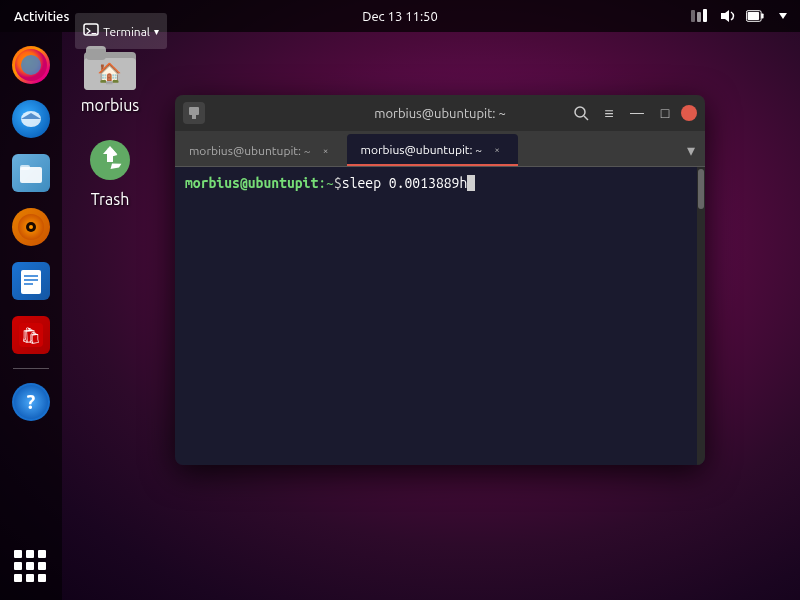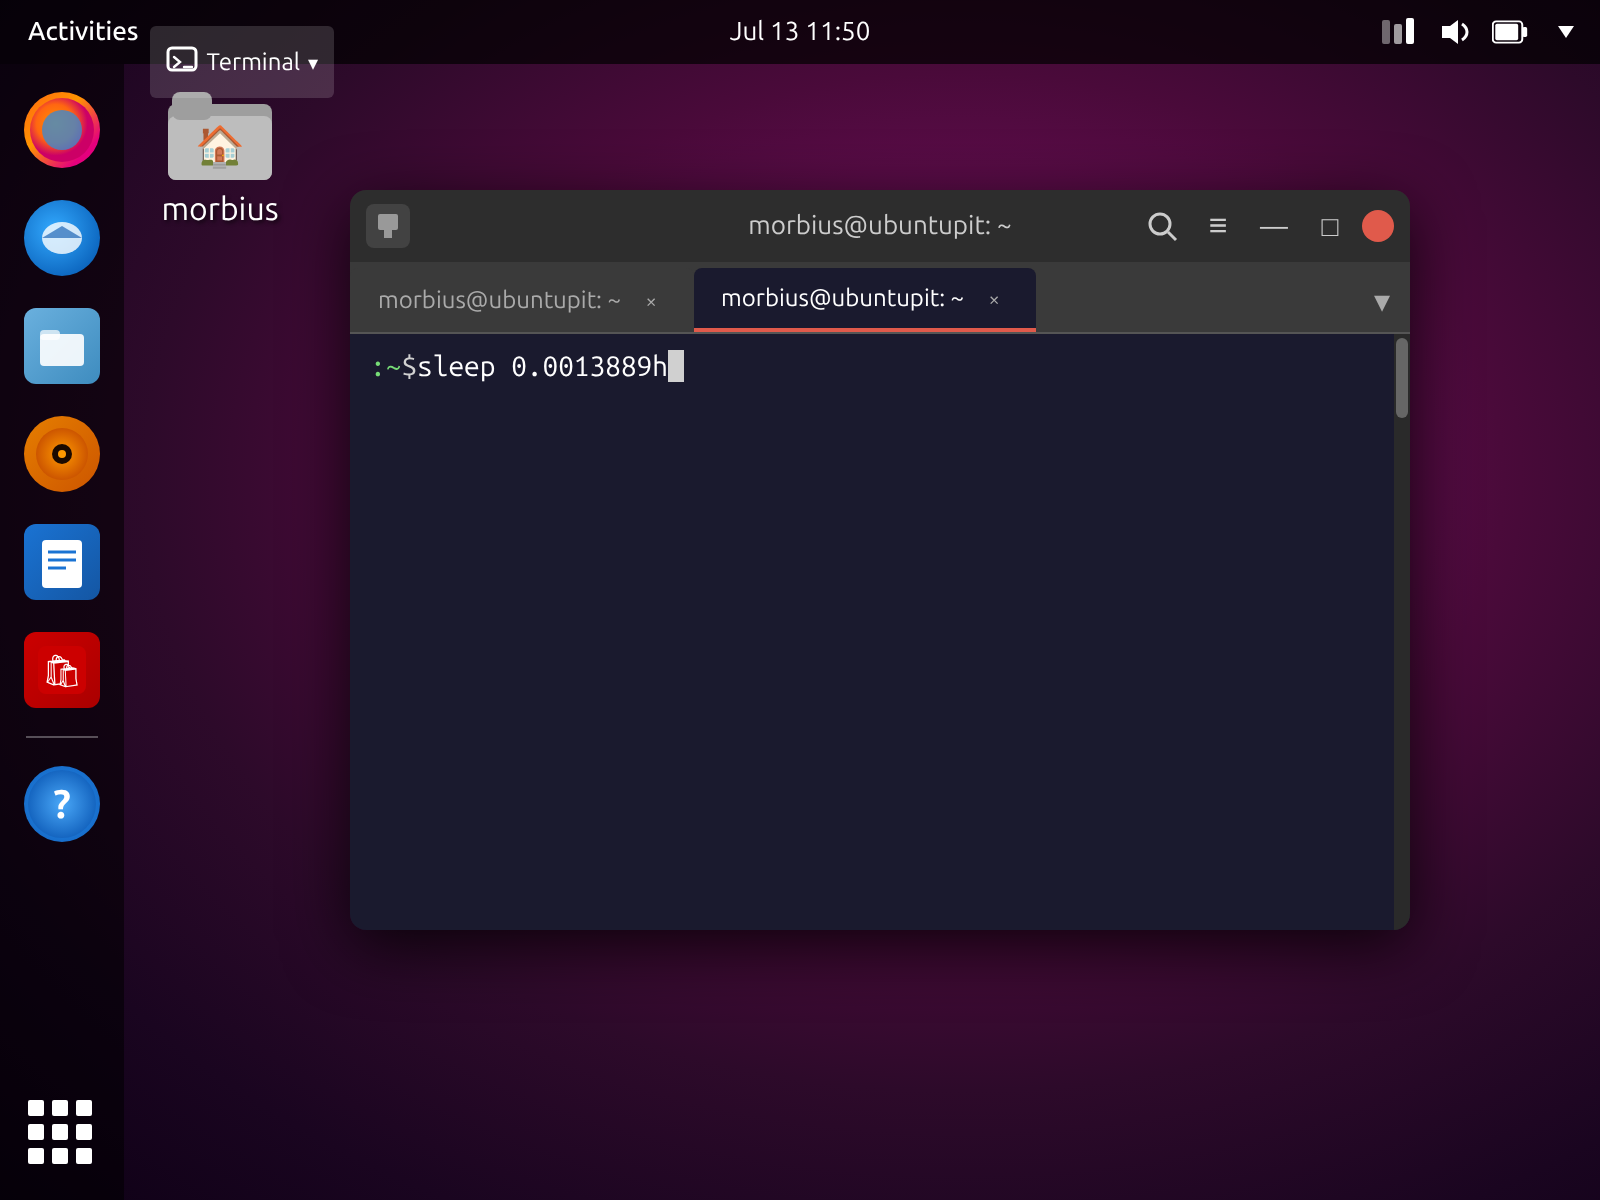--- a/index.html
+++ b/index.html
@@ -434,21 +434,21 @@
         <svg class="terminal-taskbar-icon" viewBox="0 0 16 16" fill="white">
           <rect x="1" y="1" width="14" height="11" rx="2" fill="none" stroke="white" stroke-width="1.5"></rect>
           <path d="M4 5.5l3 2.5-3 2.5" stroke="white" stroke-width="1.2" fill="none" stroke-linecap="round"></path>
           <line x1="9" y1="10.5" x2="13" y2="10.5" stroke="white" stroke-width="1.2" stroke-linecap="round"></line>
         </svg>
         <span class="terminal-taskbar-label">Terminal</span>
         <span style="color:white;font-size:10px;">▾</span>
       </div>
     </div>
 
-    <div class="topbar-center">Jul 13  11:50</div>
+    <div class="topbar-center">Dec 13  11:50</div>
 
     <div class="topbar-right">
 
       <div class="topbar-icon">
         <svg width="18" height="18" viewBox="0 0 18 18" fill="white">
           <rect x="1" y="3" width="4" height="12" rx="1" opacity="0.4"></rect>
           <rect x="7" y="5" width="4" height="10" rx="1" opacity="0.6"></rect>
           <rect x="13" y="2" width="4" height="13" rx="1" opacity="1"></rect>
         </svg>
       </div>
@@ -590,20 +590,32 @@
           <rect x="0" y="10" width="52" height="38" rx="4" fill="#9e9e9e"></rect>
           <rect x="0" y="16" width="52" height="32" rx="4" fill="#bdbdbd"></rect>
           <rect x="2" y="4" width="20" height="14" rx="4" fill="#9e9e9e"></rect>
 
           <text x="26" y="38" text-anchor="middle" font-size="20" fill="#555">🏠</text>
         </svg>
       </div>
       <span class="desktop-icon-label">morbius</span>
     </div>
 
+    <div class="desktop-icon">
+      <div class="desktop-icon-img">
+        <svg width="46" height="52" viewBox="0 0 46 52">
+
+          <circle cx="23" cy="26" r="20" fill="#66bb6a" opacity="0.9"></circle>
+          <path d="M23 12 L30 20 L26 20 L26 28 L20 28 L20 20 L16 20 Z" fill="white"></path>
+          <path d="M12 30 L15 22 L19 26 L14 34 Z" fill="white" transform="rotate(120 23 26)"></path>
+          <path d="M12 30 L15 22 L19 26 L14 34 Z" fill="white" transform="rotate(240 23 26)"></path>
+        </svg>
+      </div>
+      <span class="desktop-icon-label">Trash</span>
+    </div>
   </div>
 
   <div class="terminal-window">
 
     <div class="terminal-titlebar" style="position:relative;">
       <div class="terminal-titlebar-left">
         <div class="term-pin-icon">
           <svg width="14" height="14" viewBox="0 0 14 14" fill="#ccc">
             <rect x="2" y="1" width="10" height="8" rx="1" fill="#999"></rect>
             <rect x="5" y="9" width="4" height="4" fill="#999"></rect>
@@ -634,20 +646,21 @@
       </div>
       <div class="terminal-tab active">
         <span>morbius@ubuntupit: ~</span>
         <span class="tab-close">×</span>
       </div>
       <div class="tab-add">▾</div>
     </div>
 
     <div class="terminal-body">
       <div class="terminal-prompt">
+        <span class="prompt-user">morbius@ubuntupit</span>
         <span class="prompt-path">:~</span>
         <span class="prompt-dollar">$ </span>
         <span class="prompt-command">sleep 0.0013889h</span>
         <span class="cursor"></span>
       </div>
     </div>
 
     <div class="terminal-scrollbar">
       <div class="scrollbar-thumb"></div>
     </div>

